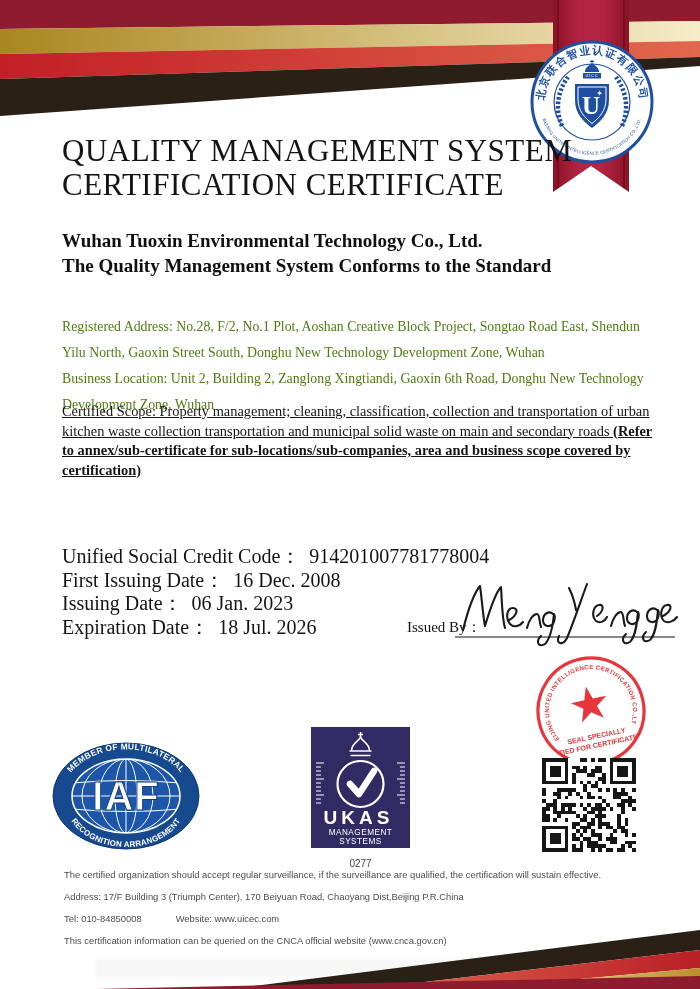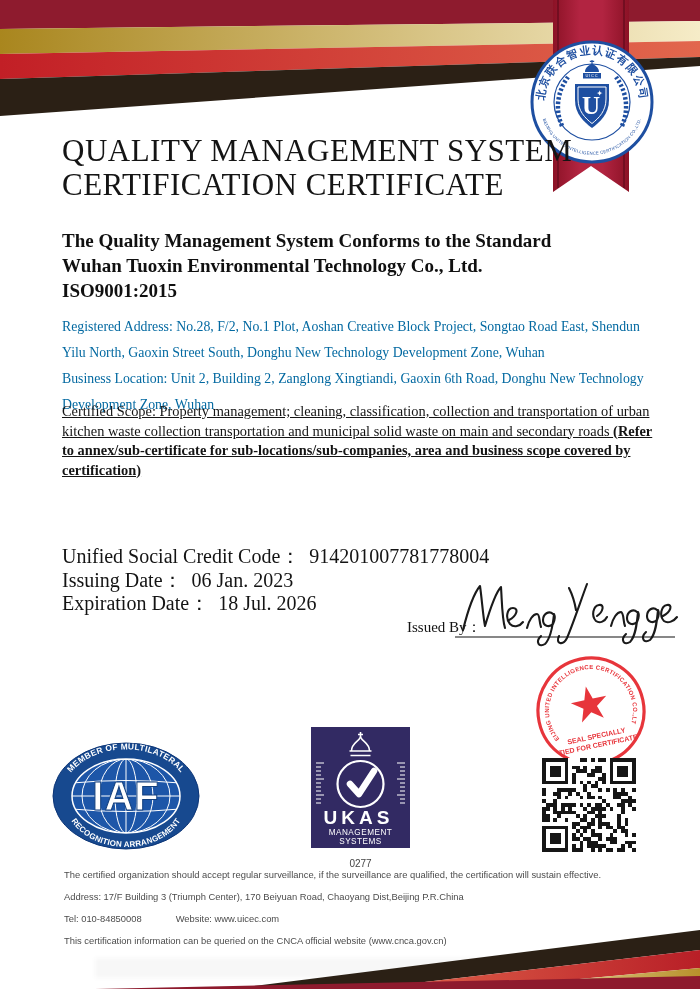--- a/index.html
+++ b/index.html
@@ -7,21 +7,21 @@
         font-family:"Liberation Serif",serif;color:#111;}
   .abs{position:absolute;}
   svg{display:block;}
 
   .title{left:62px;top:134px;font-size:31px;line-height:34px;letter-spacing:.5px;color:#141414;}
   .title span{display:block;}
 
   .company{left:62px;top:228px;font-size:19px;line-height:25px;font-weight:bold;color:#101010;}
   .company span{display:block;}
 
-  .addr{left:62px;top:314px;width:600px;font-size:13.8px;line-height:26px;color:#0369a1;}
+  .addr{left:62px;top:314px;width:600px;font-size:13.8px;line-height:26px;color:#4d7c0f;}
   .addr p{margin:0;}
 
   .scope{left:62px;top:402px;width:602px;font-size:14.4px;line-height:19.5px;color:#141414;text-decoration:underline;}
   .scope .bold{font-weight:bold;}
 
   .details{left:62px;top:545px;font-size:20px;color:#141414;}
   .details .row{line-height:23.5px;}
   .details .val{margin-left:9px;}
 
   .issuedby{left:407px;top:618px;font-size:15px;color:#141414;}
@@ -102,37 +102,39 @@
     <path d="M -30,24 C -37,8 -35,-10 -24,-25" stroke="#1e4fa1" stroke-width="4.5" stroke-dasharray="2.5 2" fill="none"></path>
     <path d="M 30,24 C 37,8 35,-10 24,-25" stroke="#1e4fa1" stroke-width="4.5" stroke-dasharray="2.5 2" fill="none"></path>
   </svg>
 
   <div class="abs title">
     <span>QUALITY MANAGEMENT SYSTEM</span>
     <span>CERTIFICATION CERTIFICATE</span>
   </div>
 
   <div class="abs company">
+    <span>Wuhan Tuoxin Environmental Technology Co., Ltd.</span>
     <span>The Quality Management System Conforms to the Standard</span>
-    <span>Wuhan Tuoxin Environmental Technology Co., Ltd.</span>
-    <span>ISO9001:2015</span>
   </div>
 
   <div class="abs addr">
     <p>Registered Address: No.28, F/2, No.1 Plot, Aoshan Creative Block Project, Songtao Road East, Shendun Yilu North, Gaoxin Street South, Donghu New Technology Development Zone, Wuhan</p>
     <p>Business Location: Unit 2, Building 2, Zanglong Xingtiandi, Gaoxin 6th Road, Donghu New Technology Development Zone, Wuhan</p>
   </div>
 
   <div class="abs scope">
     <span>Certified Scope: Property management; cleaning, classification, collection and transportation of urban kitchen waste collection transportation and municipal solid waste on main and secondary roads </span><span class="bold">(Refer to annex/sub-certificate for sub-locations/sub-companies, area and business scope covered by certification)</span>
   </div>
 
   <div class="abs details">
     <div class="row">
       <span>Unified Social Credit Code：</span><span class="val">914201007781778004</span>
+    </div>
+    <div class="row">
+      <span>First Issuing Date：</span><span class="val">16 Dec. 2008</span>
     </div>
     <div class="row">
       <span>Issuing Date：</span><span class="val">06 Jan. 2023</span>
     </div>
     <div class="row">
       <span>Expiration Date：</span><span class="val">18 Jul. 2026</span>
     </div>
   </div>
 
   <div class="abs issuedby">Issued By：</div>

